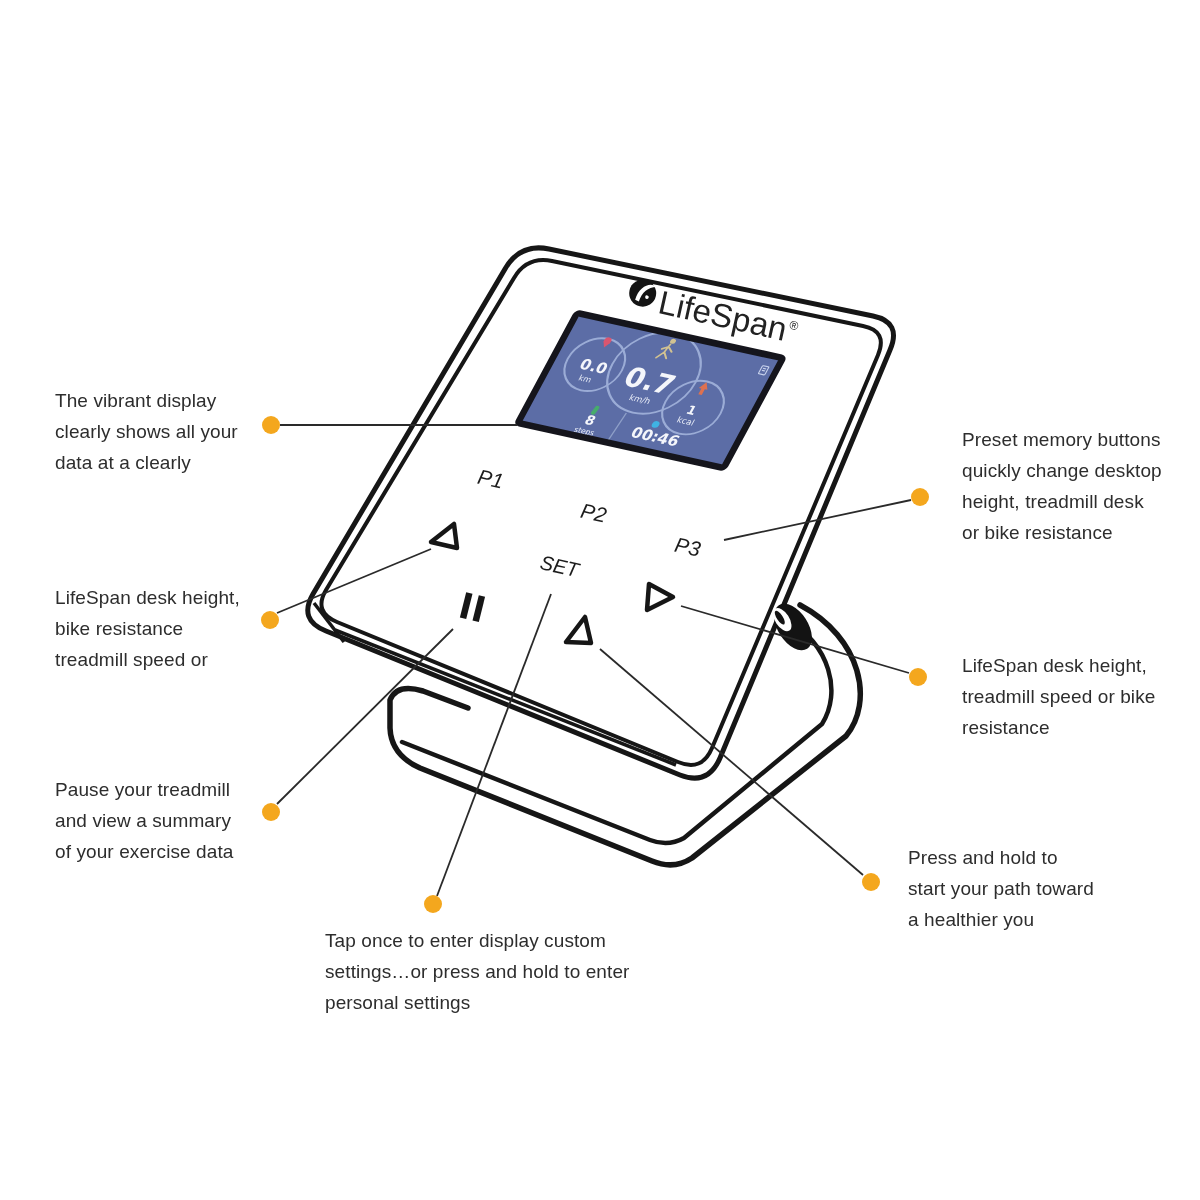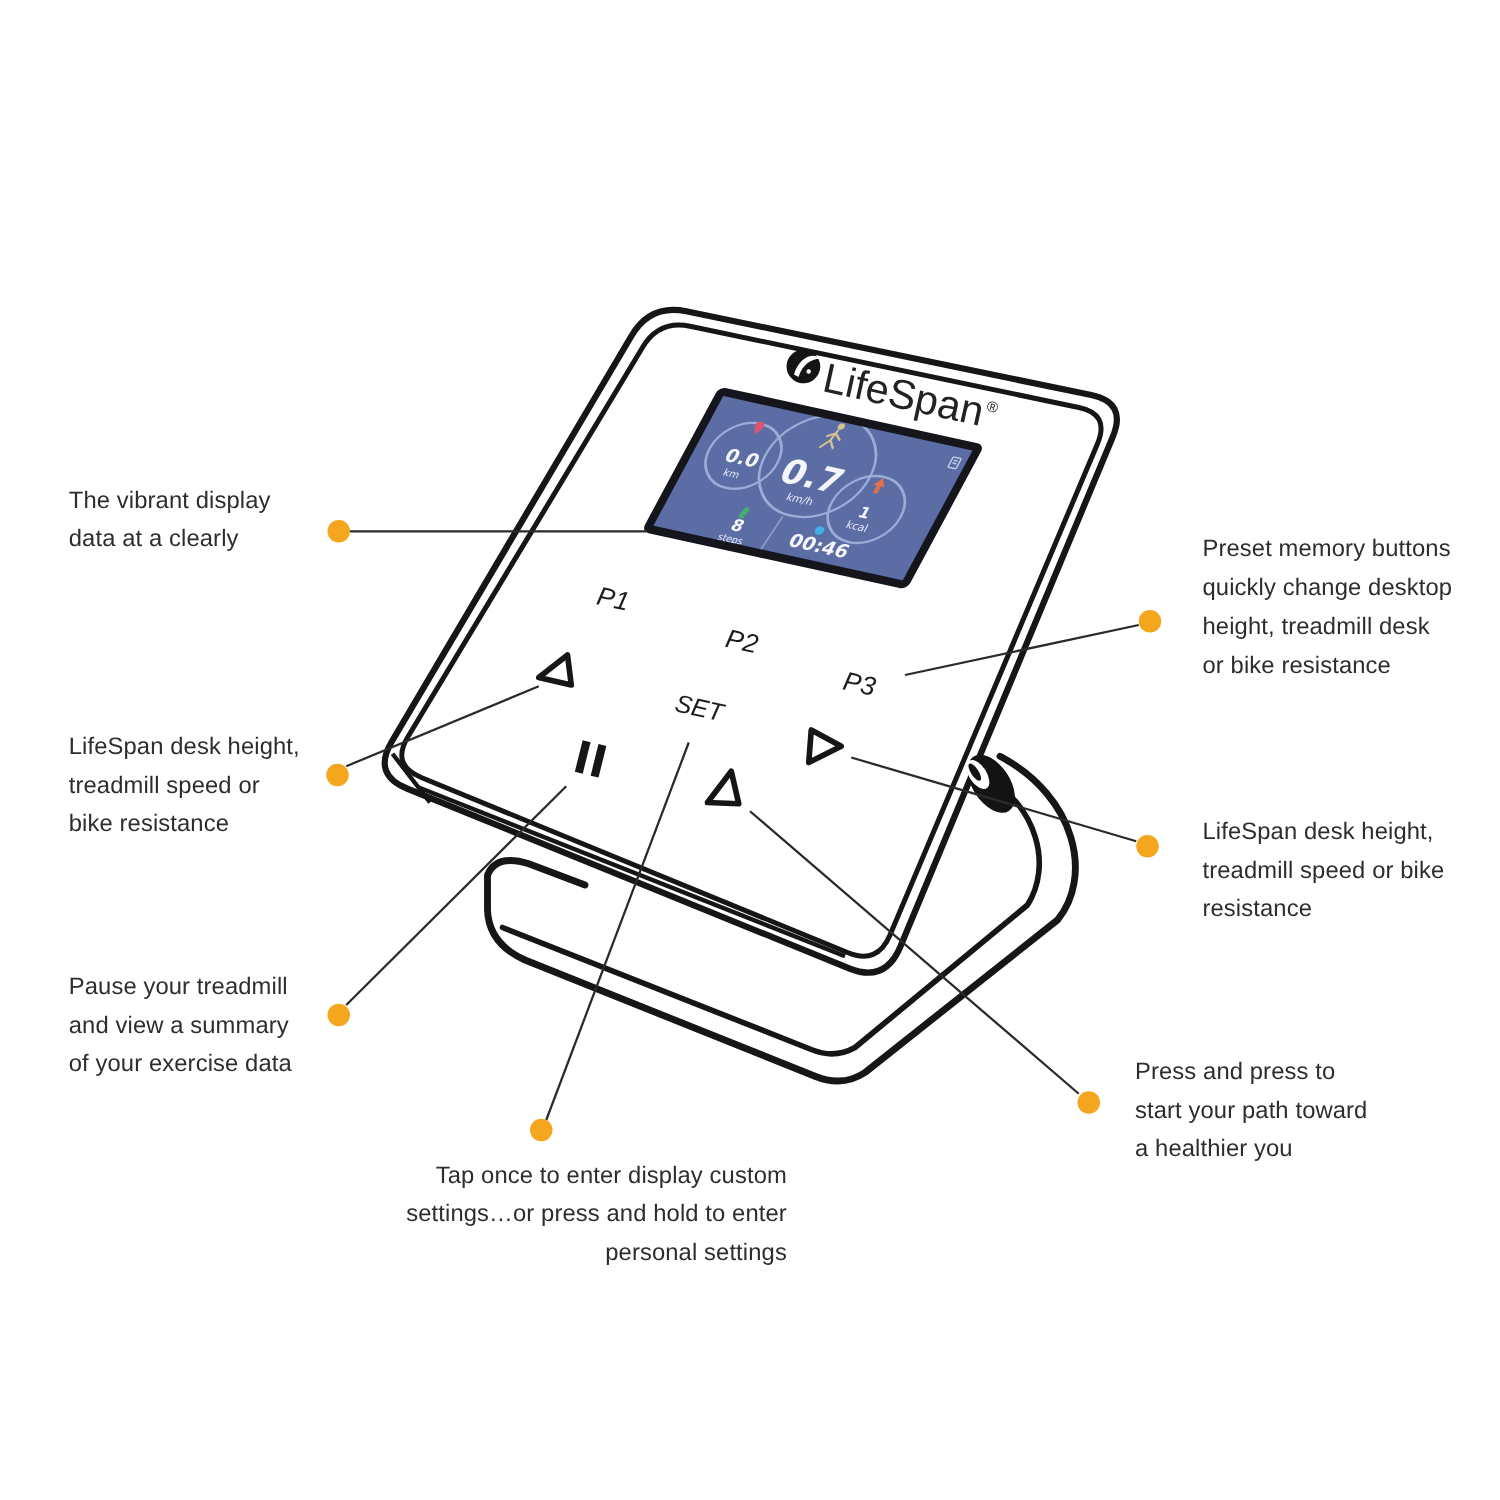--- a/index.html
+++ b/index.html
@@ -136,53 +136,54 @@
     <circle cx="271" cy="812" r="9"></circle>
     <circle cx="433" cy="904" r="9"></circle>
     <circle cx="920" cy="497" r="9"></circle>
     <circle cx="918" cy="677" r="9"></circle>
     <circle cx="871" cy="882" r="9"></circle>
   </g>
 </svg>
 
 <div class="callout" style="left:55px;top:385px;">
   <span>The vibrant display</span>
+  <span>clearly shows all your</span>
   <span>data at a clearly</span>
 </div>
 
 <div class="callout" style="left:55px;top:582px;">
   <span>LifeSpan desk height,</span>
+  <span>bike resistance</span>
   <span>treadmill speed or</span>
-  <span>bike resistance</span>
 </div>
 
 <div class="callout" style="left:55px;top:774px;">
   <span>Pause your treadmill</span>
   <span>and view a summary</span>
   <span>of your exercise data</span>
 </div>
 
-<div class="callout" style="left:325px;top:925px;text-align:right;">
+<div class="callout" style="left:325px;top:925px;">
   <span>Tap once to enter display custom</span>
   <span>settings…or press and hold to enter</span>
   <span>personal settings</span>
 </div>
 
 <div class="callout" style="left:962px;top:424px;">
   <span>Preset memory buttons</span>
   <span>quickly change desktop</span>
   <span>height, treadmill desk</span>
   <span>or bike resistance</span>
 </div>
 
 <div class="callout" style="left:962px;top:650px;">
   <span>LifeSpan desk height,</span>
   <span>treadmill speed or bike</span>
   <span>resistance</span>
 </div>
 
 <div class="callout" style="left:908px;top:842px;">
-  <span>Press and press to</span>
+  <span>Press and hold to</span>
   <span>start your path toward</span>
   <span>a healthier you</span>
 </div>
 
 </div>
 
 </body></html>

